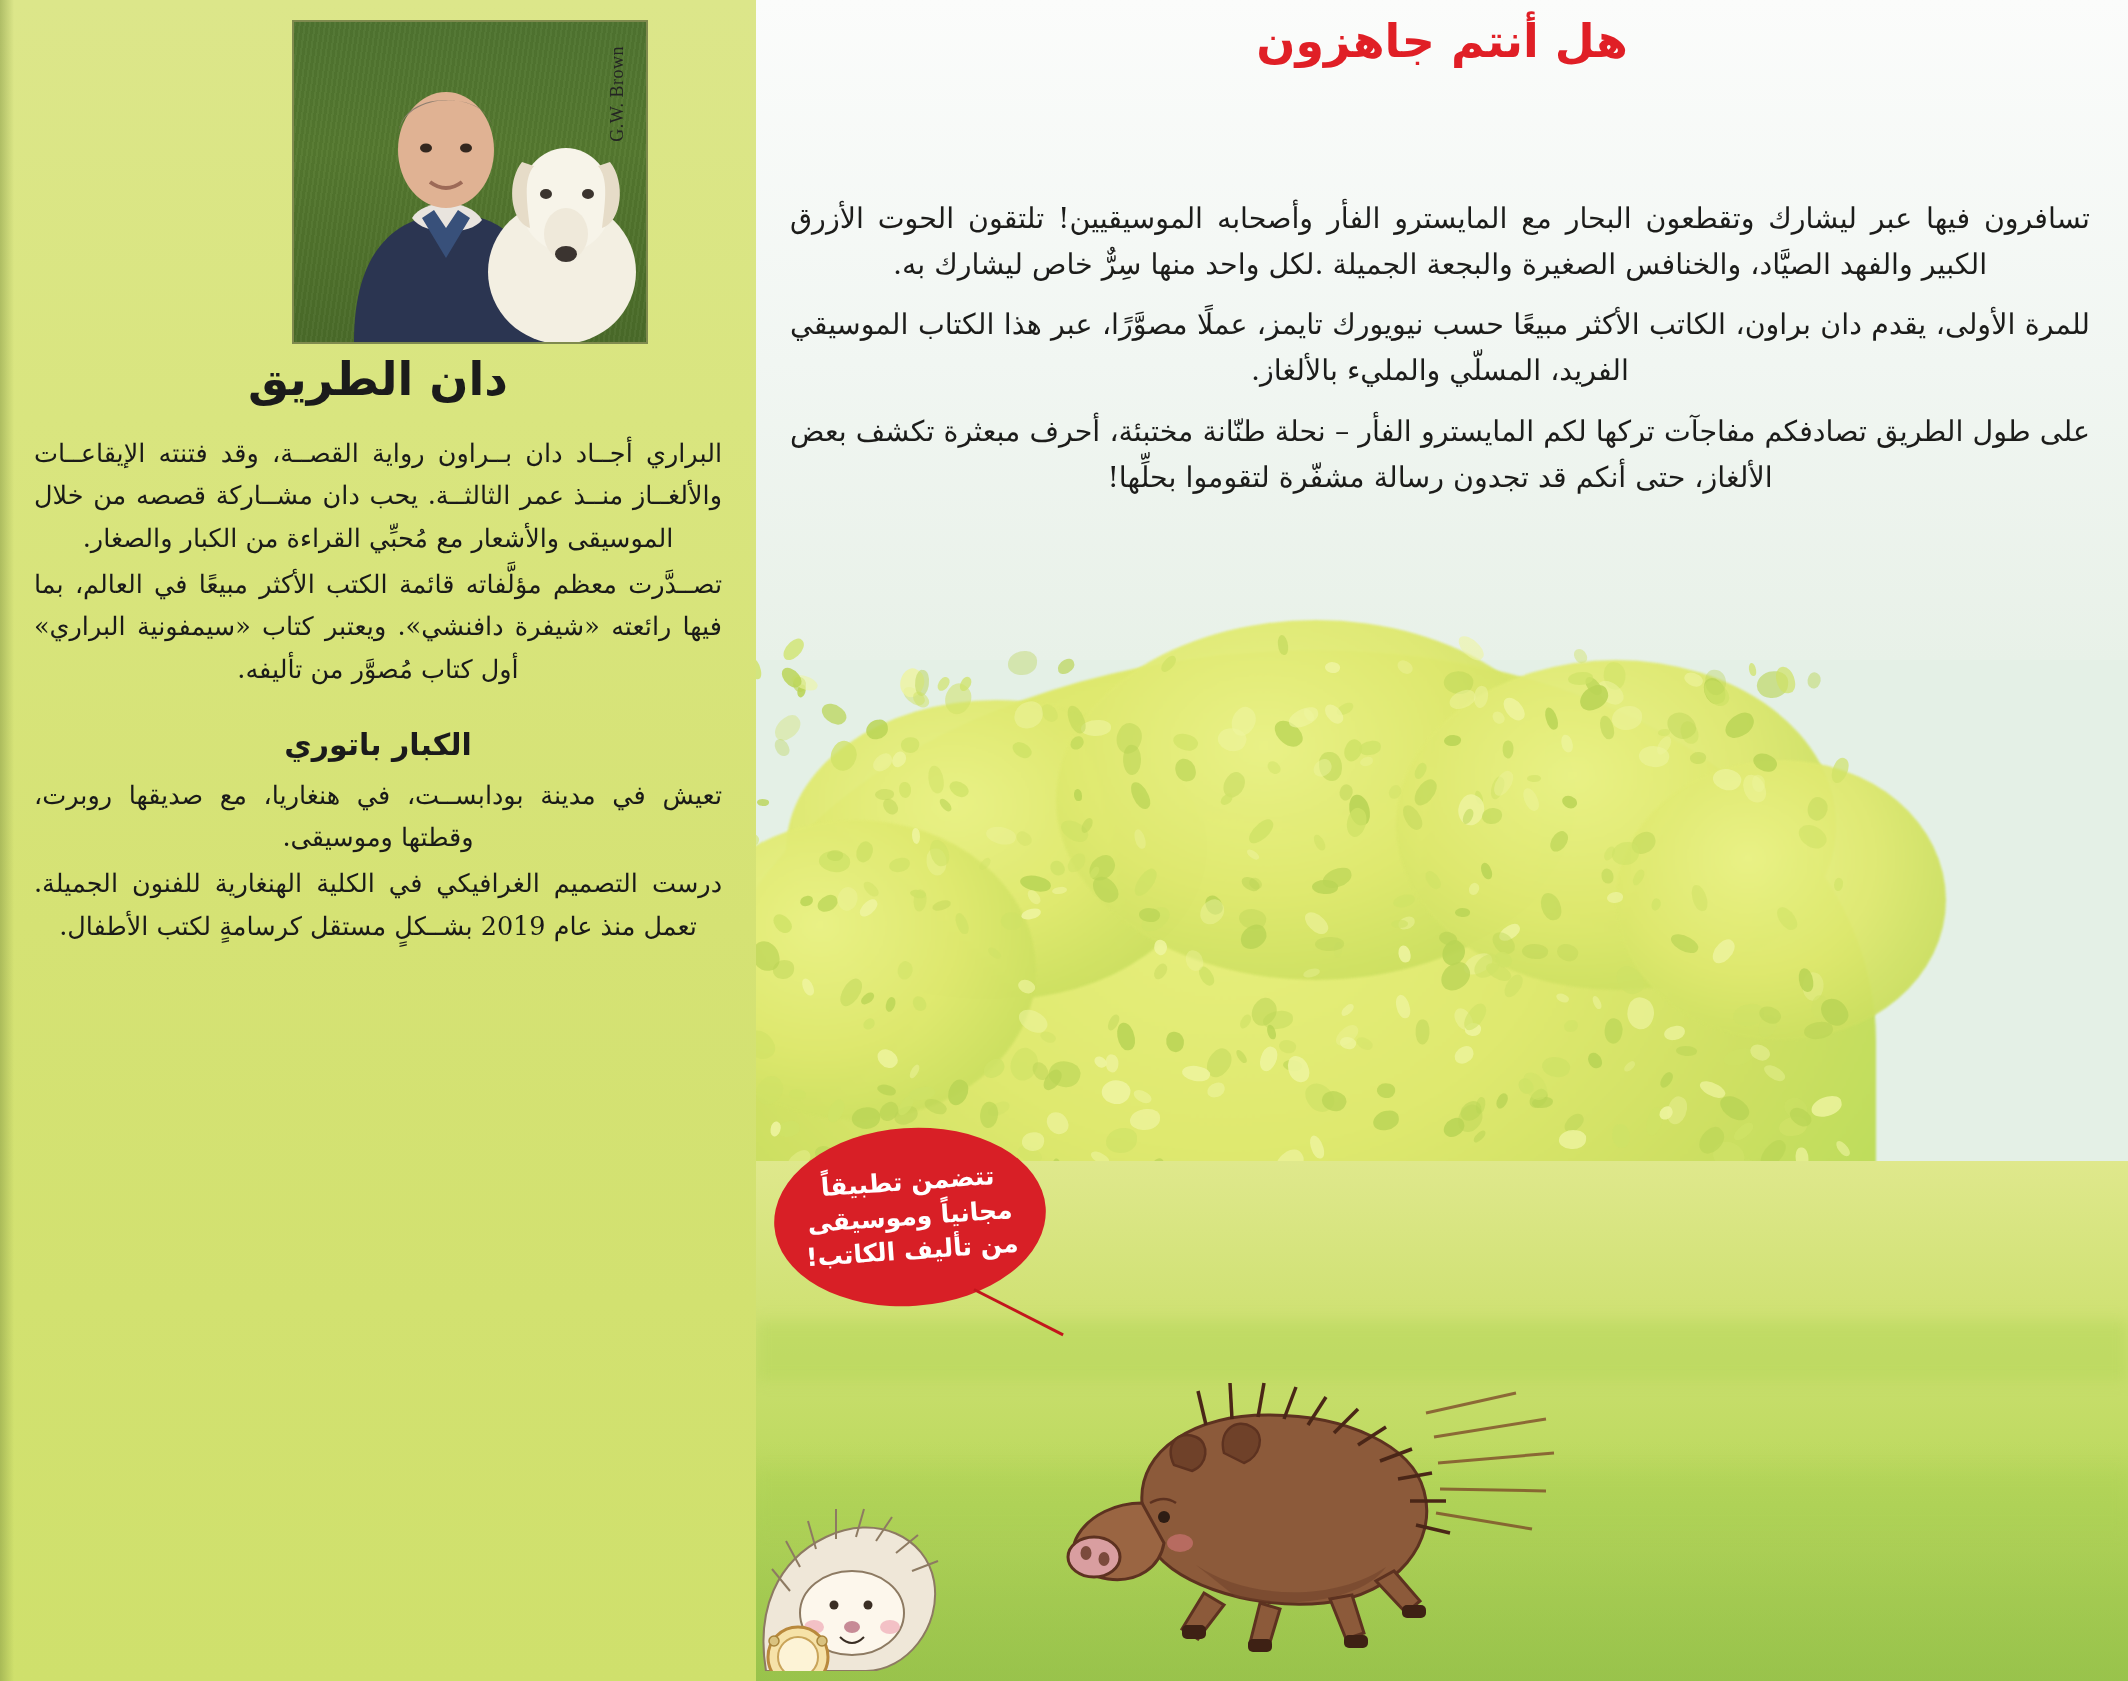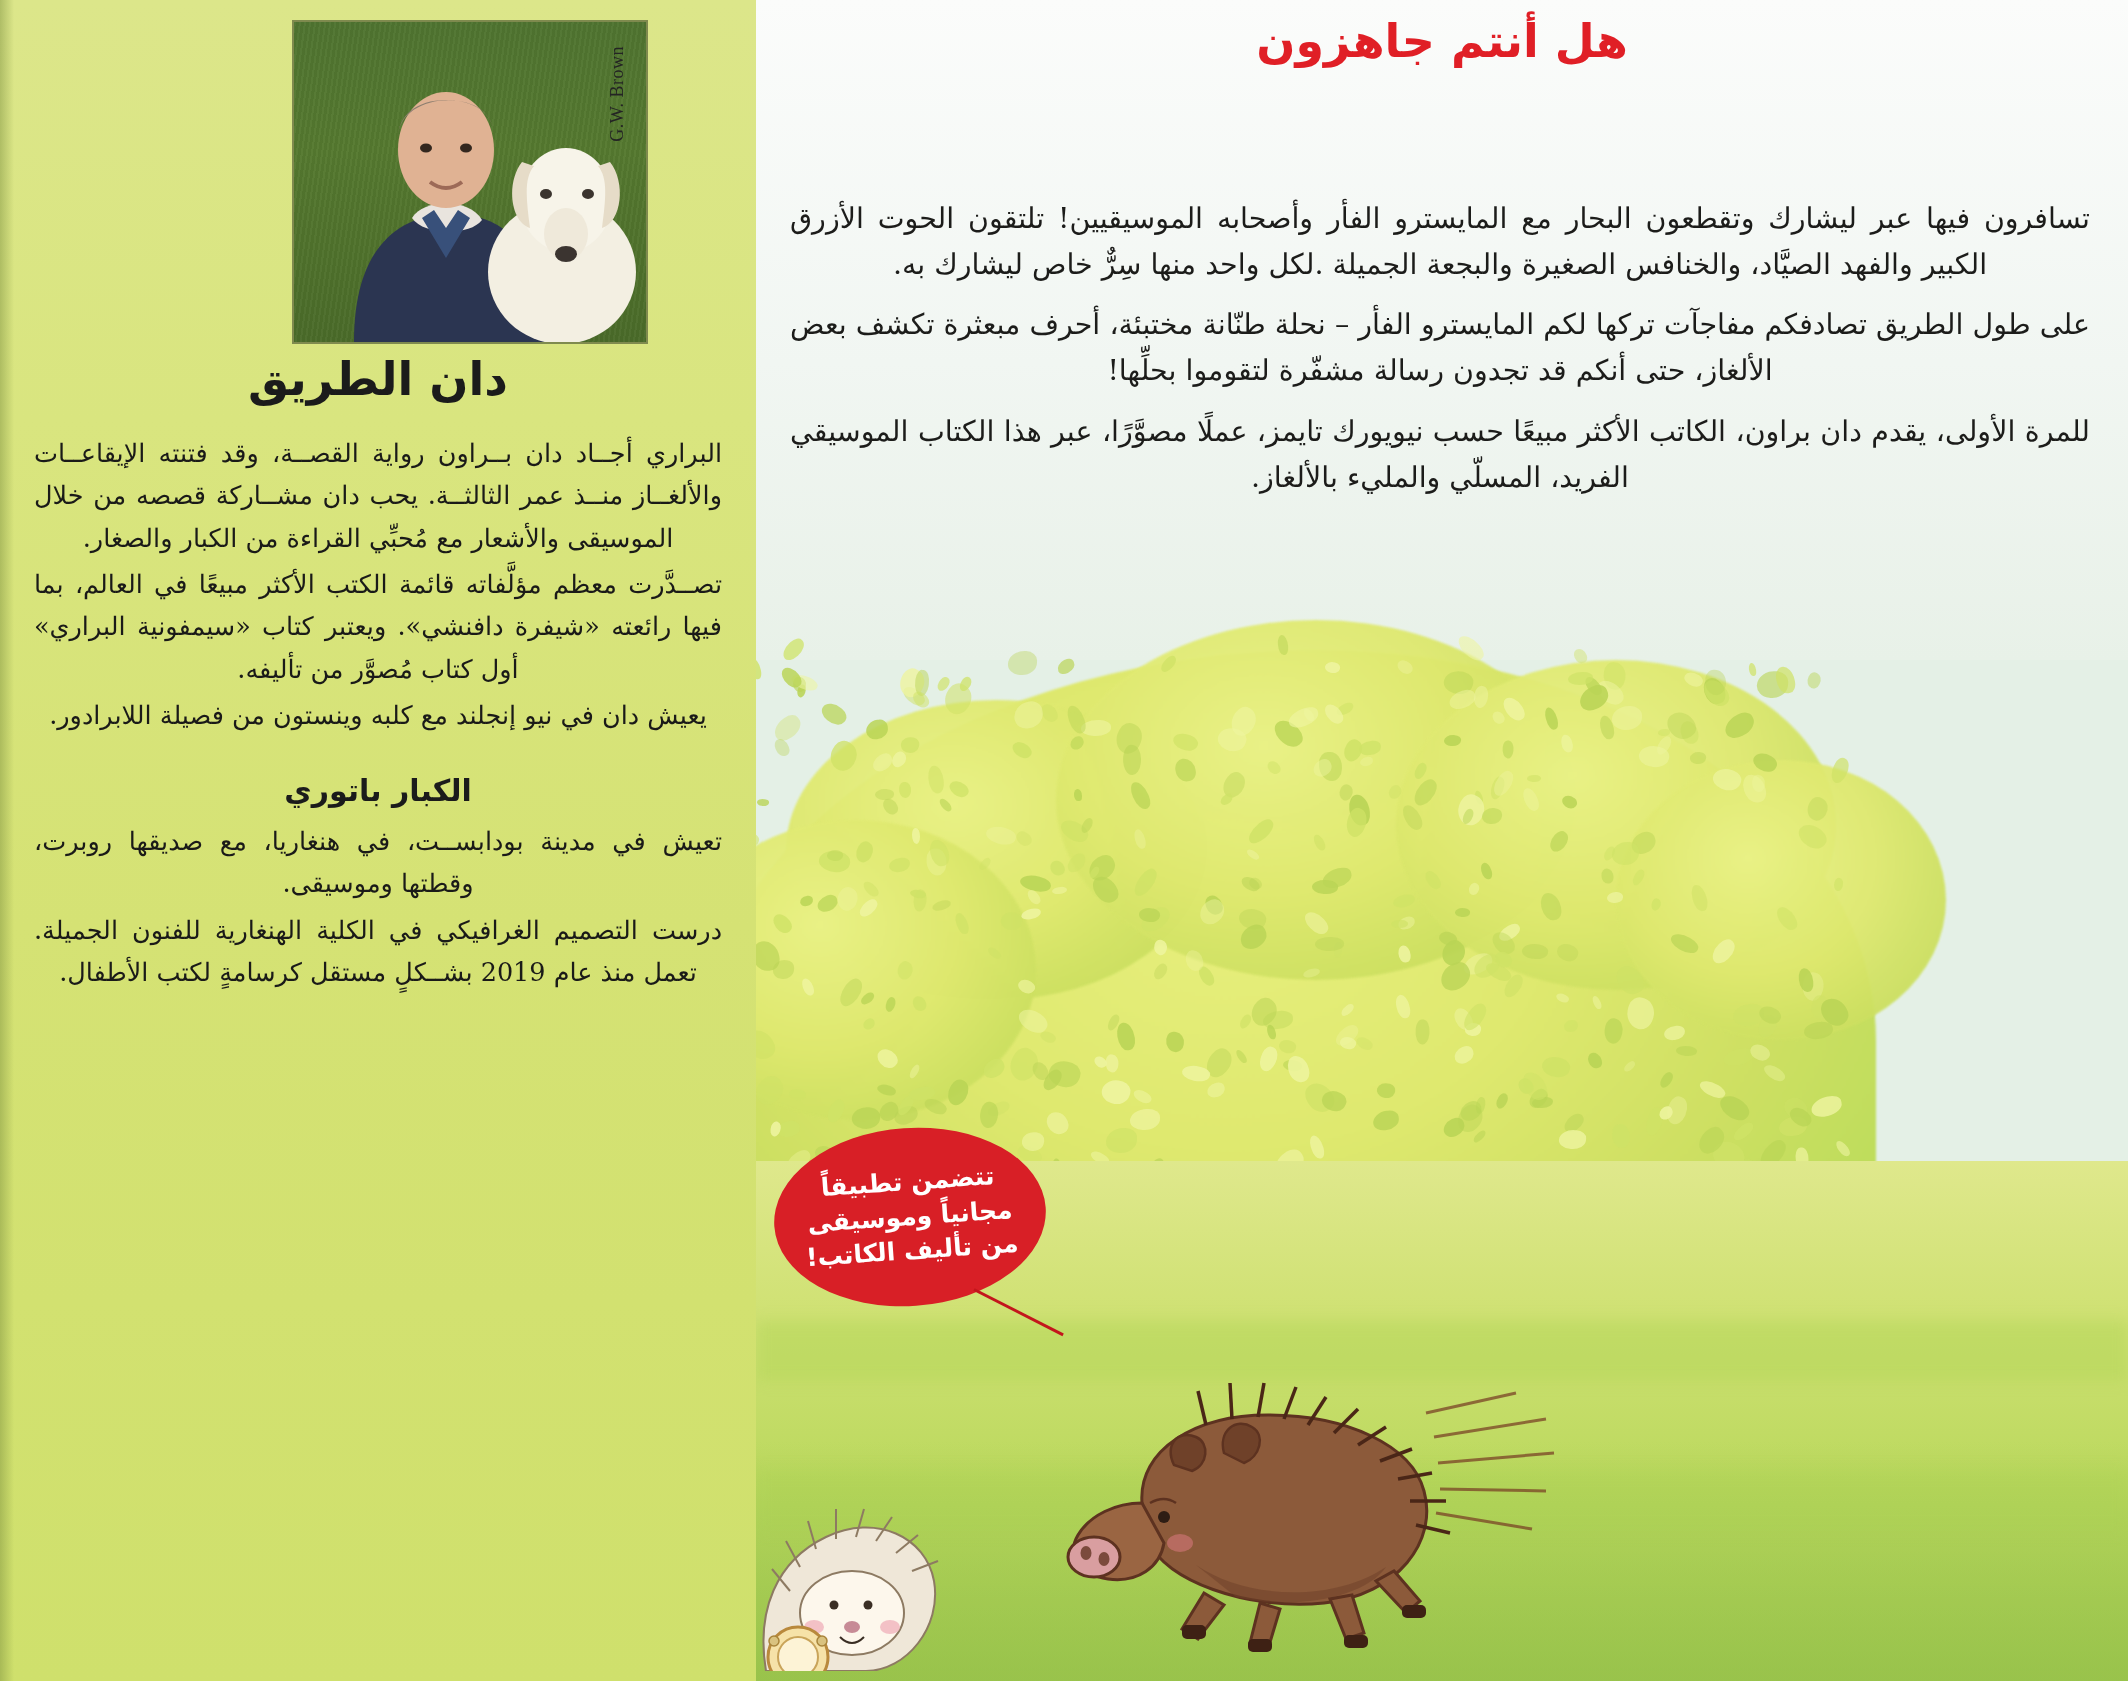--- a/index.html
+++ b/index.html
@@ -283,22 +283,22 @@
   <div class="front-panel">
 
     <div class="sky"></div>
 
     <div class="headline">
       <span>هل أنتم جاهزون</span>
     </div>
 
     <div class="blurb">
       <p>تسافرون فيها عبر ليشارك وتقطعون البحار مع  المايسترو الفأر وأصحابه الموسيقيين! تلتقون الحوت الأزرق الكبير والفهد الصيَّاد، والخنافس الصغيرة والبجعة الجميلة .لكل واحد منها سِرٌّ خاص ليشارك به.</p>
+      <p>للمرة الأولى، يقدم دان براون، الكاتب الأكثر مبيعًا حسب نيويورك تايمز، عملًا مصوَّرًا، عبر هذا الكتاب الموسيقي الفريد، المسلّي والمليء بالألغاز.</p>
       <p>على طول الطريق تصادفكم مفاجآت تركها لكم المايسترو الفأر – نحلة طنّانة مختبئة، أحرف مبعثرة تكشف بعض الألغاز، حتى أنكم قد تجدون رسالة مشفّرة لتقوموا بحلِّها!</p>
-      <p>للمرة الأولى، يقدم دان براون، الكاتب الأكثر مبيعًا حسب نيويورك تايمز، عملًا مصوَّرًا، عبر هذا الكتاب الموسيقي الفريد، المسلّي والمليء بالألغاز.</p>
     </div>
 
     <div class="bush"></div>
     <div class="bush-lobe bl1"></div>
     <div class="bush-lobe bl2"></div>
     <div class="bush-lobe bl3"></div>
     <div class="bush-lobe bl4"></div>
     <div class="bush-lobe bl5"></div>
 
     <div id="leaves">
@@ -846,21 +846,20 @@
         <path d="M316 140 C332 160 328 200 308 206 C312 176 314 156 304 144 Z" fill="#e6dcc8"></path>
       </svg>
       <div class="credit">G.W. Brown</div>
     </div>
 
     <div class="author-name">دان الطريق</div>
 
     <div class="bio">
       <p>البراري أجــاد دان بــراون رواية القصــة، وقد فتنته الإيقاعــات والألغــاز منــذ عمر الثالثــة. يحب دان مشــاركة قصصه من خلال الموسيقى والأشعار مع مُحبِّي القراءة من الكبار والصغار.</p>
       <p>تصــدَّرت معظم مؤلَّفاته قائمة الكتب الأكثر مبيعًا في العالم، بما فيها رائعته «شيفرة دافنشي». ويعتبر كتاب «سيمفونية البراري» أول كتاب مُصوَّر من تأليفه.</p>
-      <p>يعيش دان في نيو إنجلند مع كلبه وينستون من فصيلة اللابرادور.</p>
 
       <div class="illus-name">الكبار باتوري</div>
 
       <p>تعيش في مدينة بودابســت، في هنغاريا، مع صديقها روبرت، وقطتها وموسيقى.</p>
       <p>درست التصميم الغرافيكي في الكلية الهنغارية للفنون الجميلة. تعمل منذ عام 2019 بشــكلٍ مستقل كرسامةٍ لكتب الأطفال.</p>
     </div>
   </div>
 </div>
 
 </body></html>

